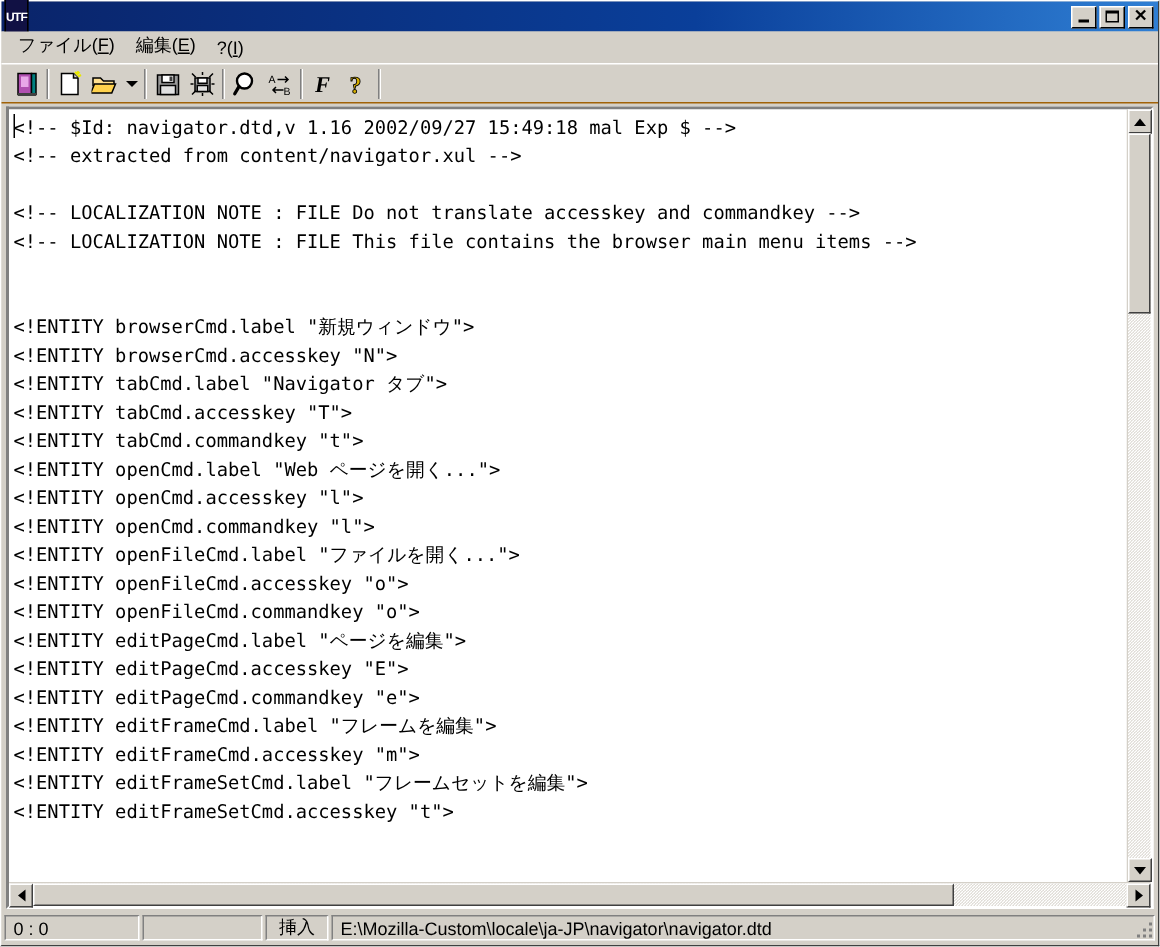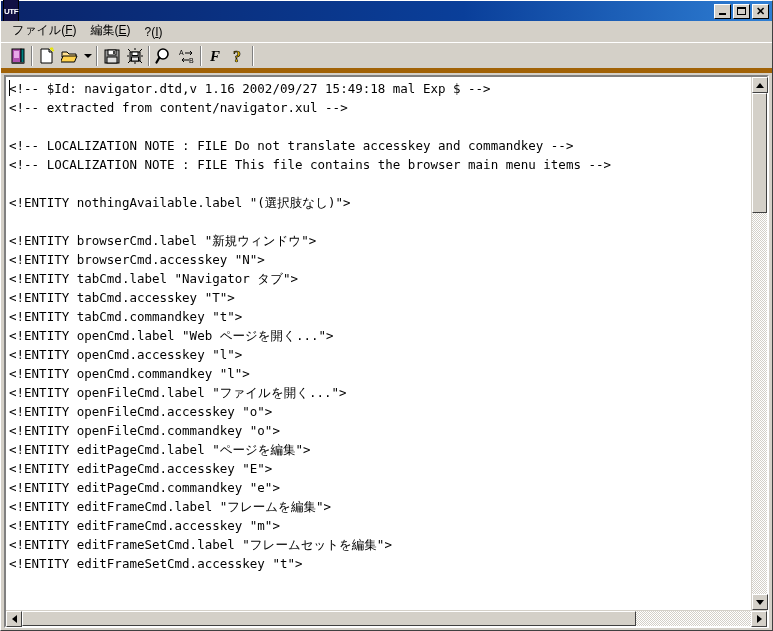--- a/index.html
+++ b/index.html
@@ -117,21 +117,21 @@
     border-top: 4px solid #000;
   }
 
   
   .client {
     flex: 1 1 auto;
     position: relative;
     background: #d4d0c8;
     padding: 0 0 0 0;
     display: flex; flex-direction: column;
-    border-top: 5px solid #a16207;
+    border-top: 1px solid #a16207;
   }
   .edit-frame {
     position: absolute;
     left: 3px; top: 2px; right: 3px; bottom: 2px;
     border: 2px solid;
     border-color: #808080 #ffffff #ffffff #808080;
     background: #ffffff;
     display: flex; flex-direction: column;
   }
   .edit-row { flex: 1 1 auto; display: flex; min-height: 0; }
@@ -363,21 +363,20 @@
     <div class="edit-frame">
       <div class="edit-row">
         <div class="text-area" id="text-area">
           <div class="caret"></div>
         <div class="code-line">&lt;!-- $Id: navigator.dtd,v 1.16 2002/09/27 15:49:18 mal Exp $ --&gt;</div>
             <div class="code-line">&lt;!-- extracted from content/navigator.xul --&gt;</div>
             <div class="code-line"></div>
             <div class="code-line">&lt;!-- LOCALIZATION NOTE : FILE Do not translate accesskey and commandkey --&gt;</div>
             <div class="code-line">&lt;!-- LOCALIZATION NOTE : FILE This file contains the browser main menu items --&gt;</div>
             <div class="code-line"></div>
-            <div class="code-line">&lt;!ENTITY nothingAvailable.label "(選択肢なし)"&gt;</div>
             <div class="code-line"></div>
             <div class="code-line">&lt;!ENTITY browserCmd.label "新規ウィンドウ"&gt;</div>
             <div class="code-line">&lt;!ENTITY browserCmd.accesskey "N"&gt;</div>
             <div class="code-line">&lt;!ENTITY tabCmd.label "Navigator タブ"&gt;</div>
             <div class="code-line">&lt;!ENTITY tabCmd.accesskey "T"&gt;</div>
             <div class="code-line">&lt;!ENTITY tabCmd.commandkey "t"&gt;</div>
             <div class="code-line">&lt;!ENTITY openCmd.label "Web ページを開く..."&gt;</div>
             <div class="code-line">&lt;!ENTITY openCmd.accesskey "l"&gt;</div>
             <div class="code-line">&lt;!ENTITY openCmd.commandkey "l"&gt;</div>
             <div class="code-line">&lt;!ENTITY openFileCmd.label "ファイルを開く..."&gt;</div>
@@ -402,14 +401,30 @@
       <div class="hscroll-row">
         <div class="sb-btn sb-lf"></div>
         <div class="sb-track">
           <div class="sb-thumb-h"></div>
         </div>
         <div class="sb-btn sb-rt"></div>
       </div>
     </div>
   </div>
 
+  <div class="statusbar">
+    <div class="status-cell sc-pos">0 : 0</div>
+    <div class="status-cell sc-mid"></div>
+    <div class="status-cell sc-mode">挿入</div>
+    <div class="status-cell sc-path">
+      <span>E:\Mozilla-Custom\locale\ja-JP\navigator\navigator.dtd</span>
+      <span class="grip">
+        <i style="right:0;bottom:0"></i>
+          <i style="right:4px;bottom:0"></i>
+          <i style="right:8px;bottom:0"></i>
+        <i style="right:0;bottom:4px"></i>
+          <i style="right:4px;bottom:4px"></i>
+        <i style="right:0;bottom:8px"></i>
+      </span>
+    </div>
+  </div>
 
 </div>
 
 </body></html>

